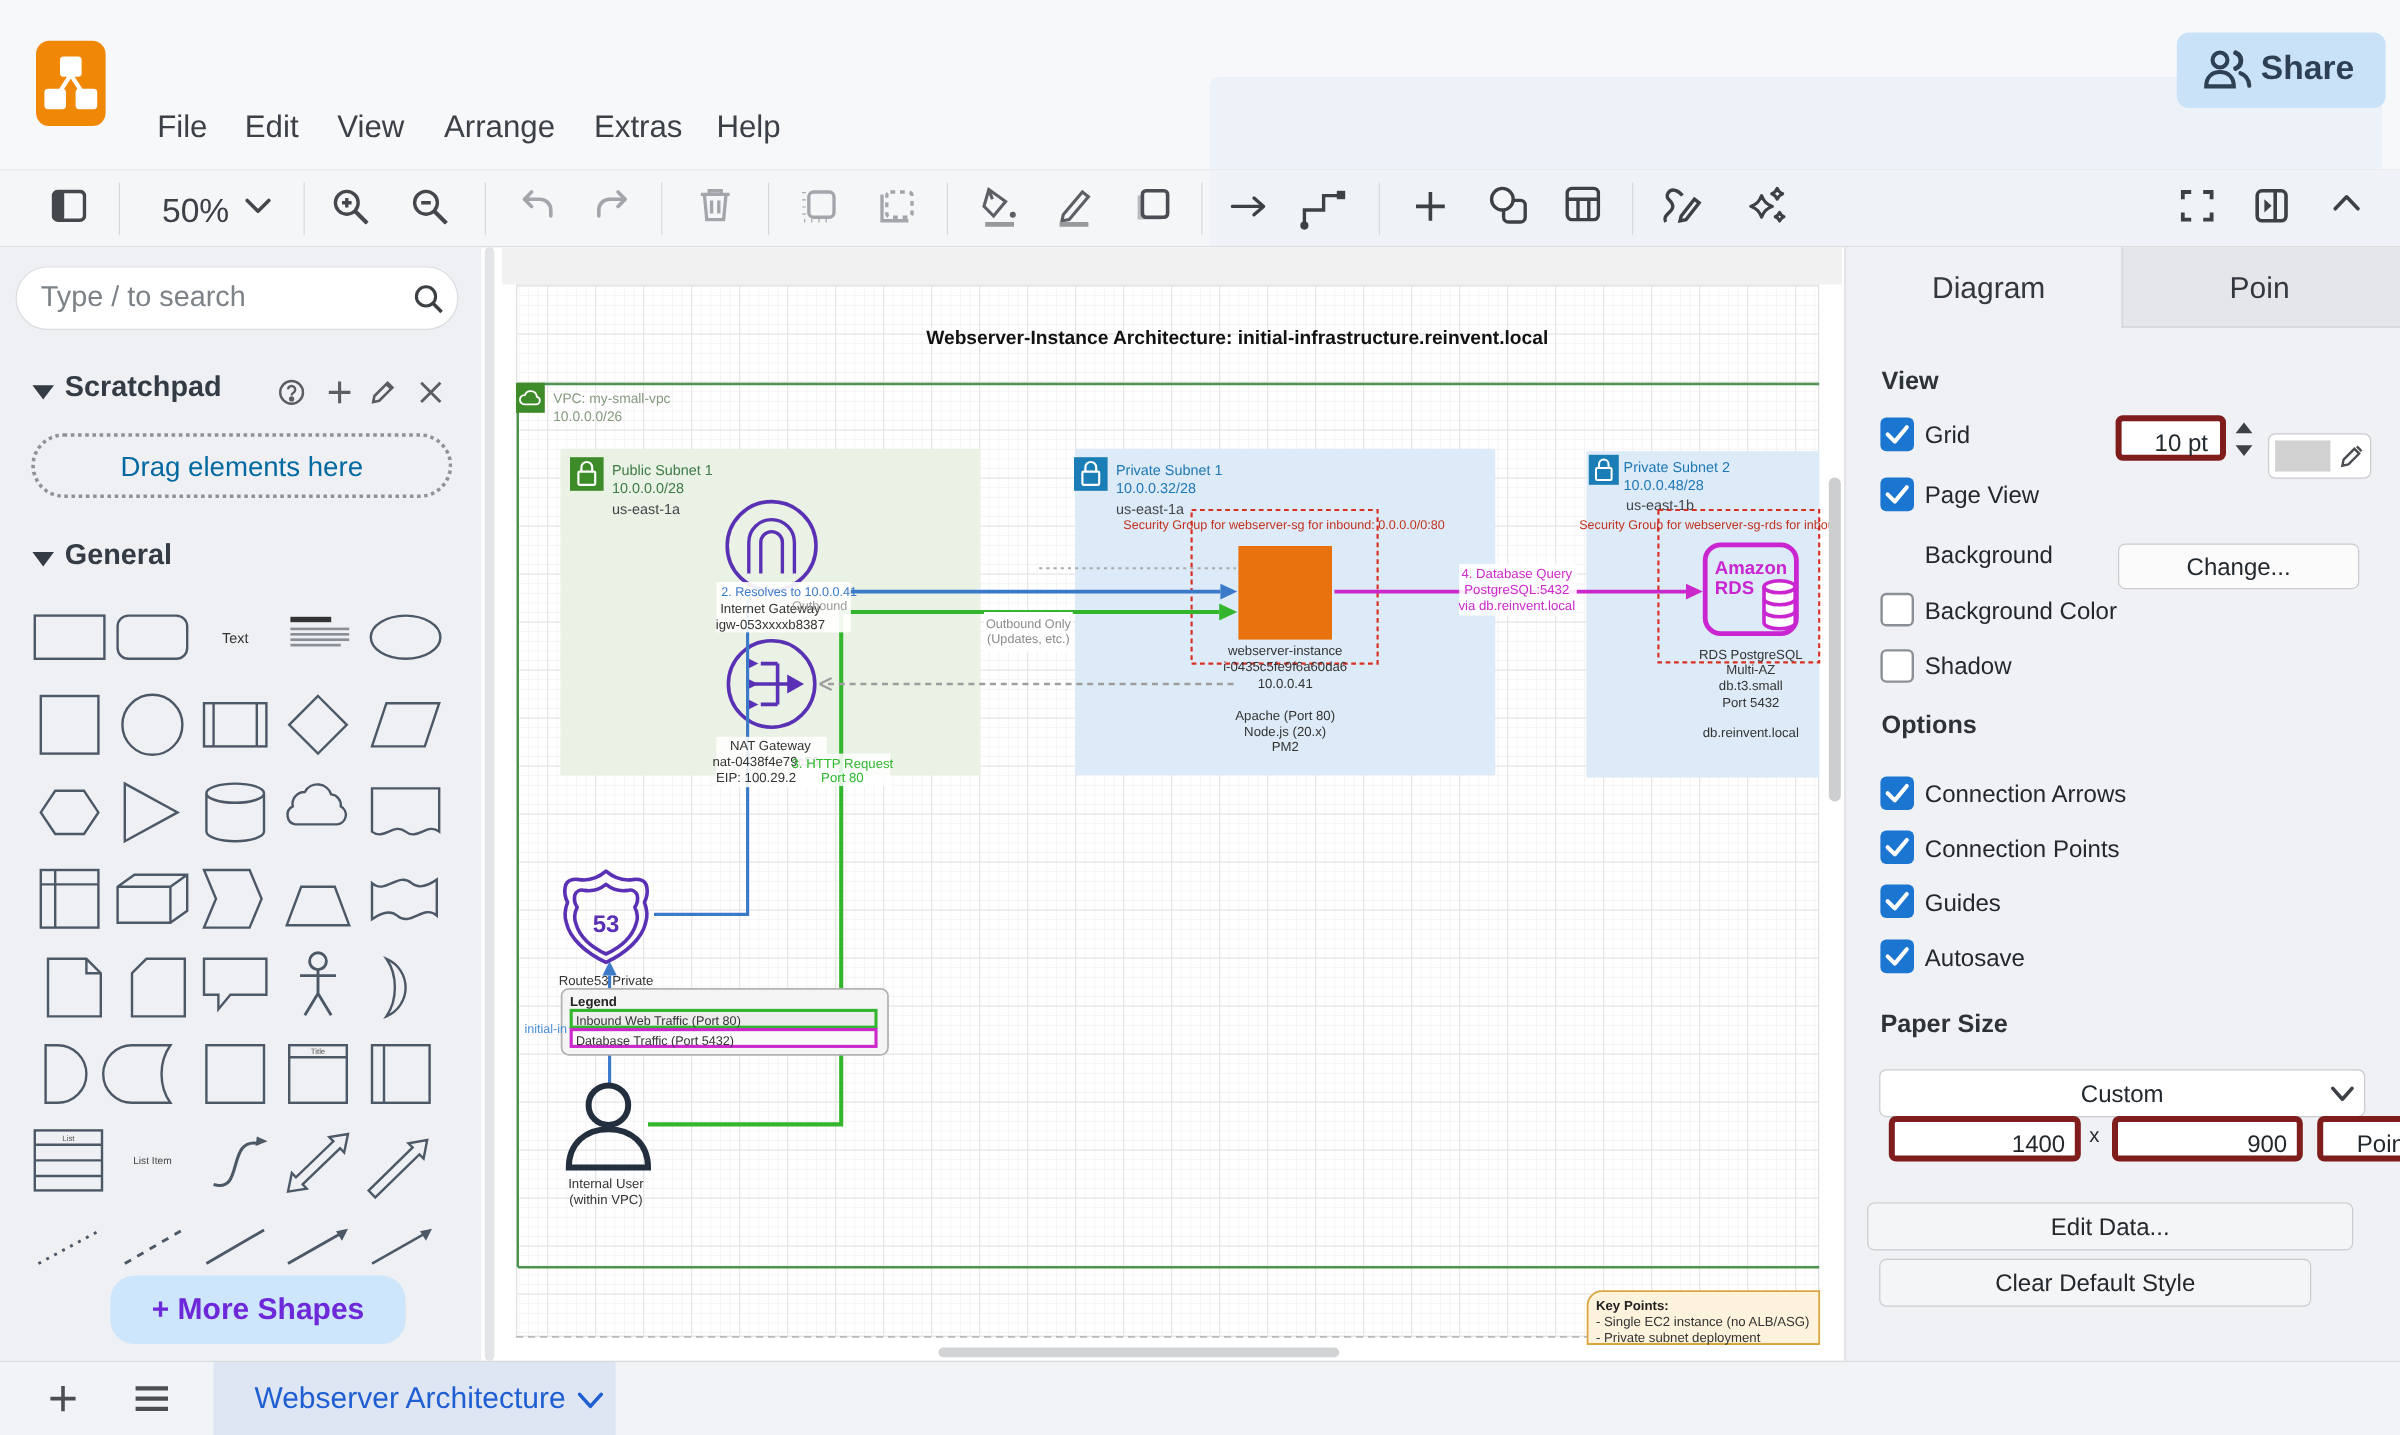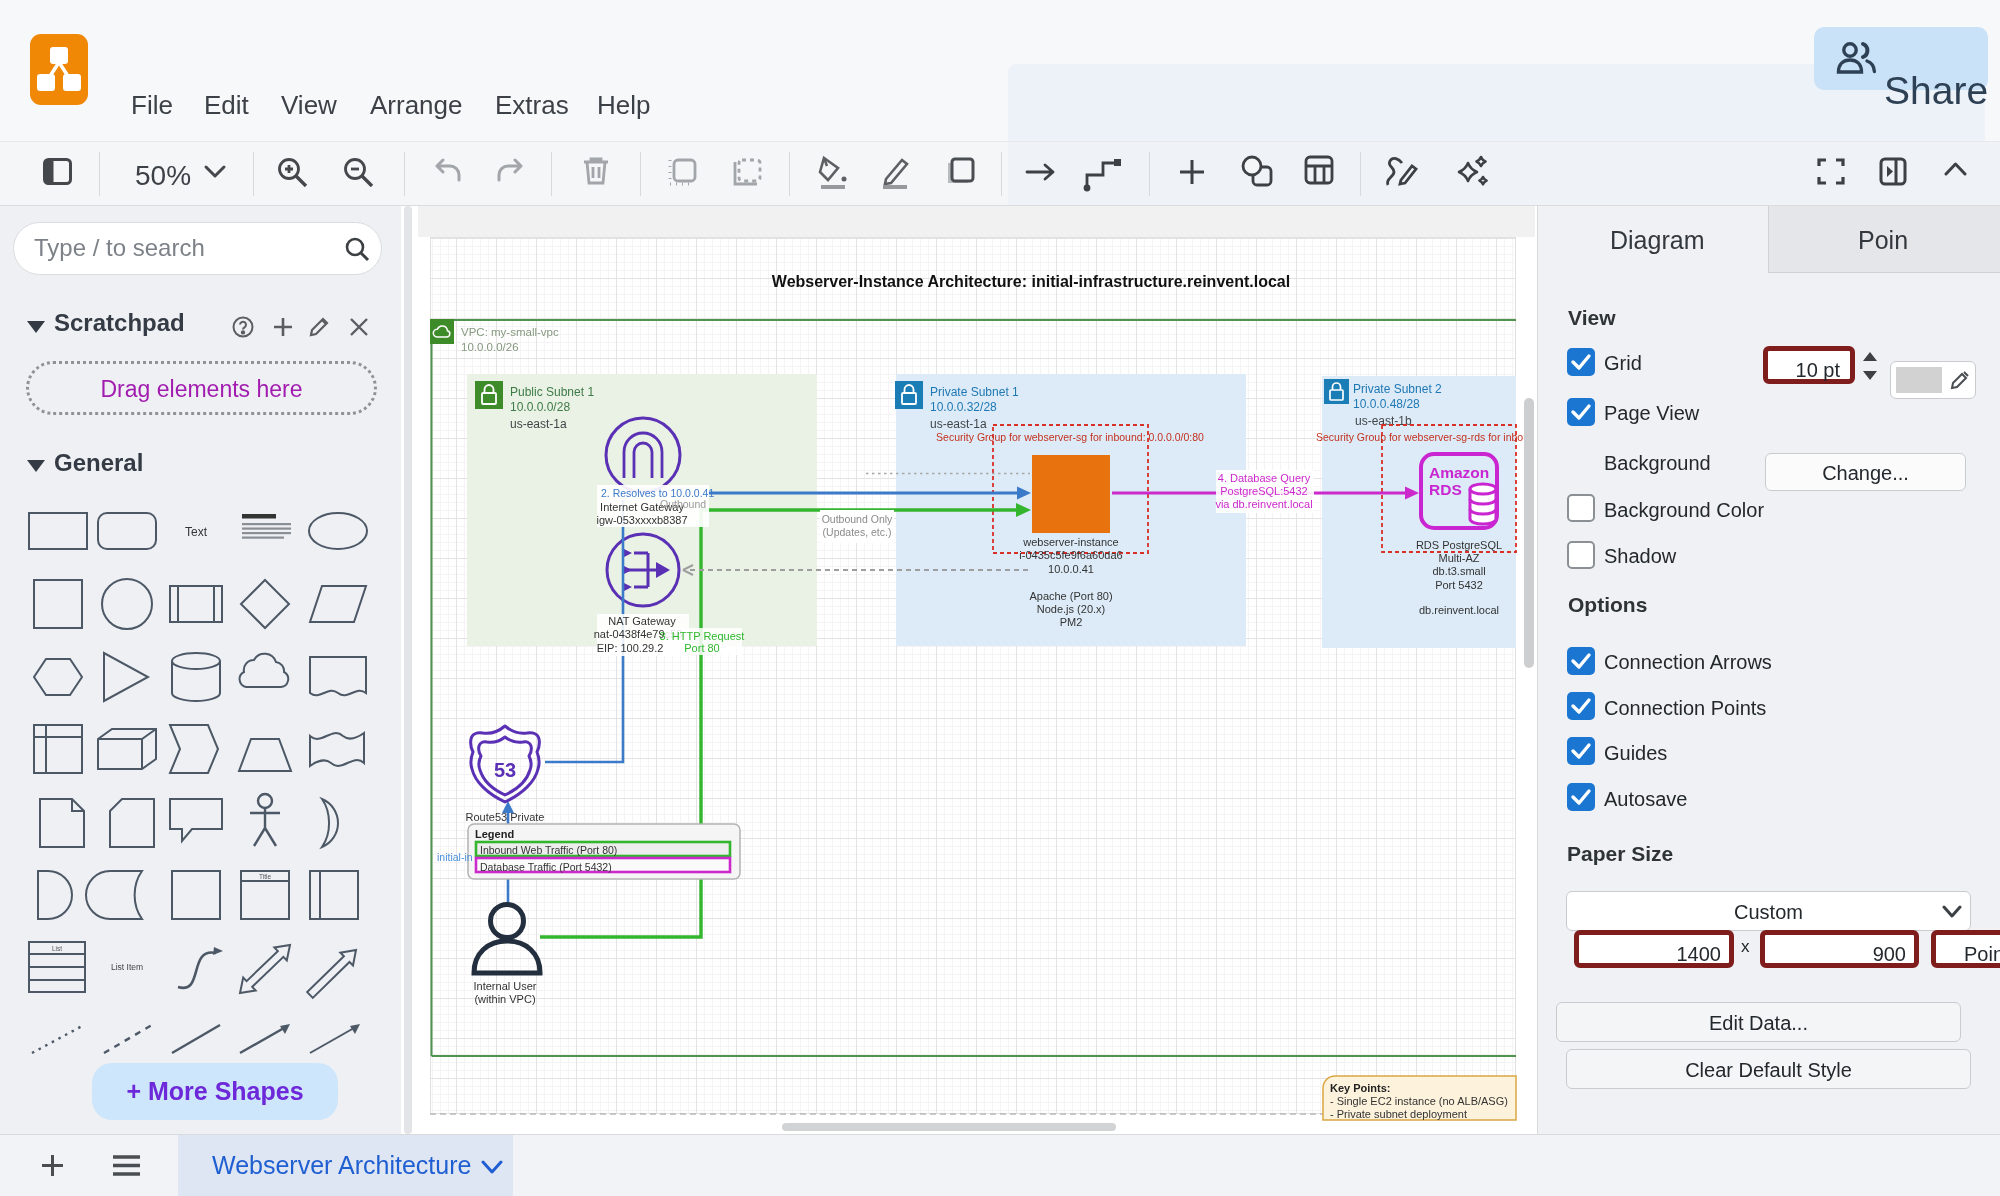--- a/index.html
+++ b/index.html
@@ -8,37 +8,37 @@
 .abs { position:absolute; }
 #app { position:relative; width:2000px; height:1196px; }
 
 
 #header { left:0; top:0; width:2000px; height:141px; background:#f7f8f9; }
 #hdrblue { left:1008px; top:64px; width:977px; height:77px; background:#edf1f8; border-radius:8px 8px 0 0; }
 #logo { left:30px; top:34px; width:58px; height:71px; background:#f08705; border-radius:11px; }
 #title { left:116px; top:28px; font-size:36px; color:#484c51; }
 .menu { top:90px; font-size:26px; color:#3c4147; }
 #share { left:1814px; top:27px; width:174px; height:63px; background:#c9e2f8; border-radius:10px; }
-#share span { position:absolute; left:70px; top:14px; font-size:39px; font-weight:normal; color:#2e4154;margin-top:28px; }
+#share span { position:absolute; left:70px; top:14px; font-size:28px; font-weight:bold; color:#2e4154; }
 
 
 #toolbar { left:0; top:141px; width:2000px; height:65px; background:#f5f6f8; border-top:1px solid #e7e8ea; border-bottom:1px solid #dadcde; }
 #toolbar .tbblue { position:absolute; left:1008px; top:0; width:992px; height:63px; background:#eff2f7; }
 .tdiv { position:absolute; top:10px; width:1px; height:44px; background:#d7d9db; }
 .ticon { position:absolute; top:0; }
 #zoomtxt { left:135px; top:18px; font-size:28px; color:#3c4147; position:absolute; }
 
 
 #sidebar { left:0; top:206px; width:401px; height:928px; background:#eef0f4; }
 #sbscroll { left:404px; top:206px; width:8px; height:928px; background:#e3e4e7; border-radius:4px; }
 #search { left:13px; top:16px; width:369px; height:53px; background:#fff; border:1px solid #dadce0; border-radius:27px; position:absolute; }
 #search span { position:absolute; left:20px; top:11px; font-size:24px; color:#7d8288; }
 .sechdr { position:absolute; font-size:24px; font-weight:bold; color:#343b44; }
 #dragbox { position:absolute; left:26px; top:155px; width:351px; height:54px; border:3px dotted #8f9398; border-radius:27px; }
-#dragbox span { position:absolute; width:100%; text-align:center; top:12px; font-size:23px; color:#a21caf; }
+#dragbox span { position:absolute; width:100%; text-align:center; top:12px; font-size:23px; color:#0369a1; }
 #moreshapes { position:absolute; left:92px; top:857px; width:246px; height:57px; background:#cde6fb; border-radius:20px; text-align:center; font-size:25px; font-weight:bold; color:#6d28d9; line-height:57px; }
 
 
 #canvas { left:418px; top:206px; width:1117px; height:928px; background:#ffffff; overflow:hidden; }
 #topstrip { left:0; top:0; width:1117px; height:31px; background:#f1f1f2; position:absolute; }
 #page { position:absolute; left:12px; top:31px; width:1086px; height:877px; background:#fff;
   background-image:
     linear-gradient(to right, #e4e2e3 1px, transparent 1px),
     linear-gradient(to bottom, #e4e2e3 1px, transparent 1px),
     linear-gradient(to right, #f6f3f4 1px, transparent 1px),
@@ -570,21 +570,21 @@
     <div class="rbtn" style="left:28px;top:670px;width:405px;height:40px;line-height:40px;background:#fff">Custom
       <svg class="abs" style="left:375px;top:13px" width="20" height="14" viewBox="0 0 20 14">
           <path d="M2 2 l8 9 8-9" fill="none" stroke="#3d4145" stroke-width="3" stroke-linecap="round" stroke-linejoin="round"></path>
         </svg>
     </div>
     <div class="rinput" style="left:36px;top:724px;width:160px;height:38px;line-height:38px;padding-right:8px">1400</div>
     <div class="rlbl" style="left:203px;top:731px;font-size:17px">x</div>
     <div class="rinput" style="left:222px;top:724px;width:159px;height:38px;line-height:38px;padding-right:8px">900</div>
     <div class="rinput" style="left:393px;top:724px;width:90px;height:38px;line-height:38px;text-align:left;padding-left:28px">Poin</div>
     <div class="rbtn" style="left:18px;top:781px;width:405px;height:40px;line-height:40px">Edit Data...</div>
-    <div class="rbtn" style="left:28px;top:828px;width:405px;height:40px;line-height:40px">Clear Default Style</div>
+    <div class="rbtn" style="left:28px;top:828px;width:360px;height:40px;line-height:40px">Clear Default Style</div>
   </div>
 
   <div id="bottombar" class="abs">
     <svg class="abs" style="left:40px;top:18px" width="25" height="25" viewBox="0 0 25 25">
         <path d="M12.5 2 v21 M2 12.5 h21" stroke="#4a4e53" stroke-width="3"></path>
       </svg>
     <svg class="abs" style="left:112px;top:19px" width="29" height="23" viewBox="0 0 29 23">
         <path d="M1 3 h27 M1 11.5 h27 M1 20 h27" stroke="#4a4e53" stroke-width="3.6"></path>
       </svg>
     <div id="btab">

